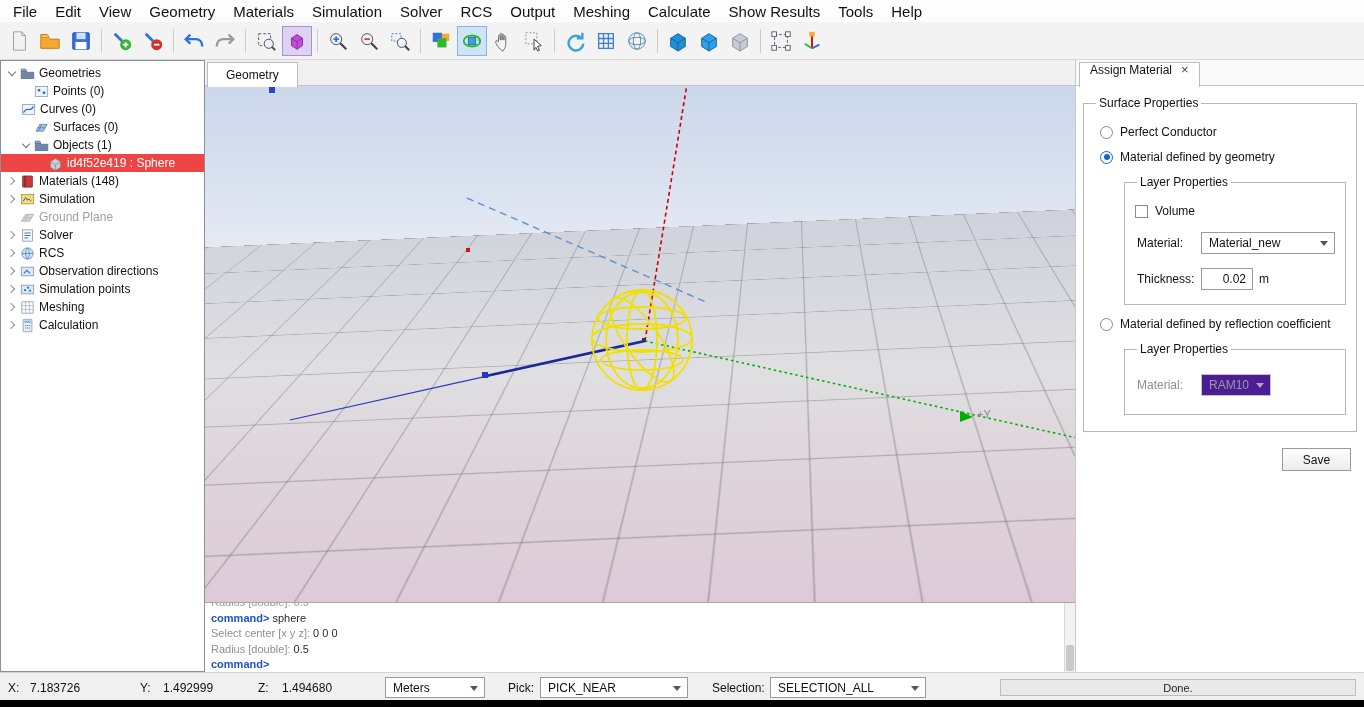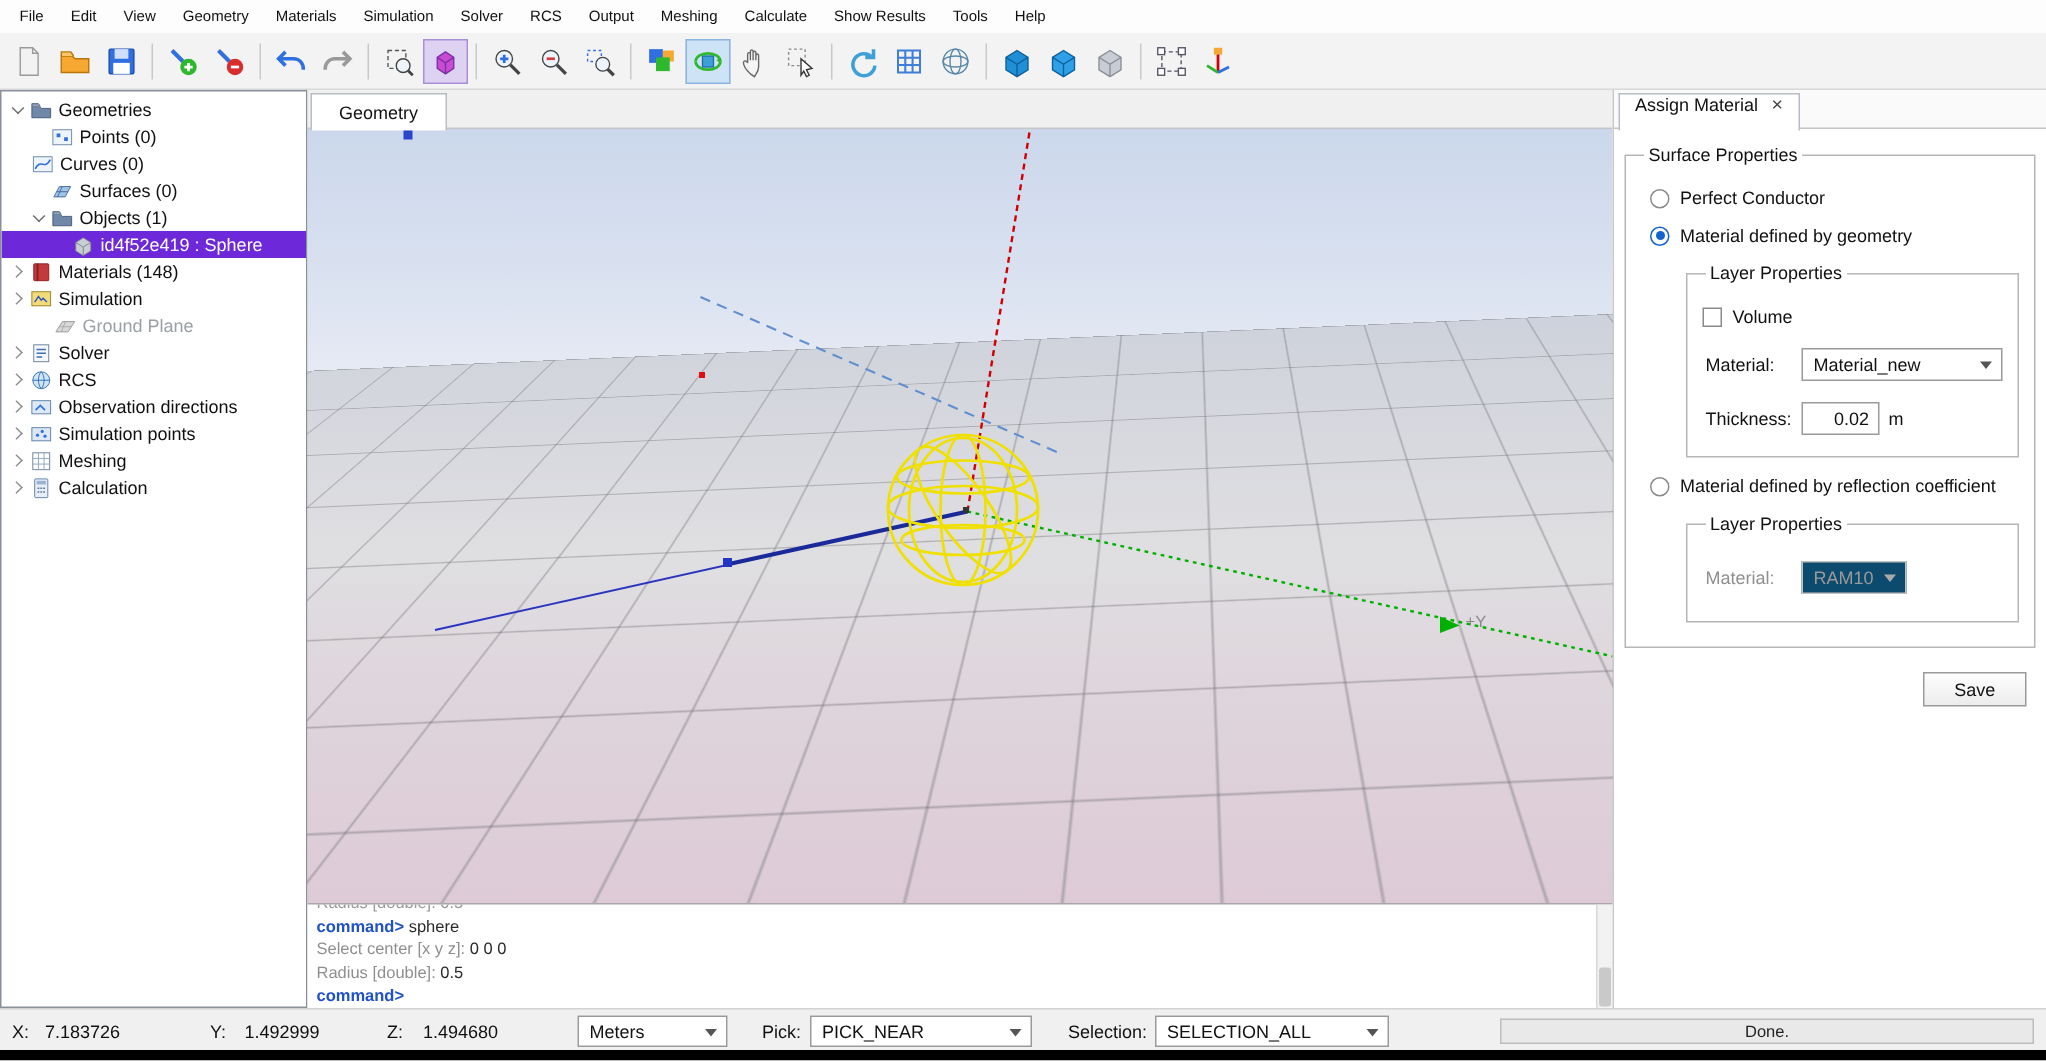--- a/index.html
+++ b/index.html
@@ -2,34 +2,34 @@
 <html><head>
 <meta charset="utf-8">
 <style>
   *{margin:0;padding:0;box-sizing:border-box}
   html,body{width:1364px;height:707px;overflow:hidden}
   body{font-family:"Liberation Sans","DejaVu Sans",sans-serif;font-size:12px;background:#fff;color:#111}
   .app{position:relative;width:1364px;height:707px;background:#fff}
 
   
   .menubar{position:absolute;left:0;top:0;width:100%;height:22px;background:#fdfdfd;display:flex;align-items:center;padding-left:4px}
-  .menu-item{padding:3px 9px;font-size:10px;white-space:pre}
+  .menu-item{padding:3px 9px;font-size:15px;white-space:pre}
 
   
   .toolbar{position:absolute;left:0;top:22px;width:100%;height:38px;background:#f3f3f3;border-bottom:1px solid #d8d8d8;display:flex;align-items:center;padding-left:4px;gap:1px}
   .tool{width:30px;height:30px;border:1px solid transparent;background:transparent;display:flex;align-items:center;justify-content:center;padding:0}
   .tool .icon svg{width:22px;height:22px;display:block}
   .tool.sel{background:#cfe3f7;border:1px solid #8ab4e0}
   .tool.sel2{background:#ddd2f2;border:1px solid #a98fd8}
   .tb-sep{width:1px;height:24px;background:#c9c9c9;margin:0 4px;flex:none}
 
   
   .tree-panel{position:absolute;left:0;top:60px;width:205px;height:612px;background:#fff;border:1px solid #8a9099;overflow:hidden;padding-top:3px}
   .tree-row{display:flex;align-items:center;height:18px;font-size:12px;white-space:nowrap;cursor:default}
-  .tree-row.selected{background:#6d28d9;color:#fff}
+  .tree-row.selected{background:#ef4444;color:#fff}
   .tree-row.disabled .tree-label{color:#9aa0a6}
   .arrow{width:13px;height:13px;display:inline-flex;align-items:center;justify-content:center;flex:none}
   .arrow.collapsed::before{content:'';width:5px;height:5px;border-right:1.4px solid #8f8f8f;border-top:1.4px solid #8f8f8f;transform:rotate(45deg);margin-left:-2px}
   .arrow.expanded::before{content:'';width:5px;height:5px;border-right:1.4px solid #6f6f6f;border-bottom:1.4px solid #6f6f6f;transform:rotate(45deg);margin-top:-3px}
   .icon.tree-ic, .icon.tree-ic svg{width:15px;height:15px;flex:none;display:block}
   .icon.tree-ic{margin:0 4px 0 2px}
   .tree-label{padding-right:6px}
 
   
   .center{position:absolute;left:205px;top:60px;width:870px;height:612px}
@@ -65,21 +65,21 @@
   .opt-row{display:flex;align-items:center;gap:7px;margin:11px 4px 11px 8px}
   .radio{width:13px;height:13px;border:1px solid #8a8a8a;border-radius:50%;background:#fff;flex:none;position:relative}
   .radio.checked{border-color:#1464d0}
   .radio.checked::after{content:'';position:absolute;left:2.5px;top:2.5px;width:6px;height:6px;border-radius:50%;background:#1464d0}
   .checkbox{width:13px;height:13px;border:1px solid #8a8a8a;background:#fff;flex:none}
   .inner-fs{margin:4px 2px 12px 32px}
   .form-row{display:flex;align-items:center;margin:14px 2px 4px 4px;gap:6px}
   .form-label{width:58px;flex:none}
   .combo{height:22px;border:1px solid #9a9a9a;background:#fff;display:flex;align-items:center;padding:0 20px 0 7px;position:relative;font-size:12px}
   .combo::after{content:'';position:absolute;right:6px;top:8px;width:0;height:0;border-left:4px solid transparent;border-right:4px solid transparent;border-top:5px solid #555}
-  .combo.disabled{background:#0c4a6e;color:#9a9a9a;border-color:#c2c2c2}
+  .combo.disabled{background:#4c1d95;color:#9a9a9a;border-color:#c2c2c2}
   .combo.disabled::after{border-top-color:#aaa}
   .gray{color:#8f8f8f}
   .text-input{width:52px;height:22px;border:1px solid #9a9a9a;background:#fff;display:flex;align-items:center;justify-content:flex-end;padding:0 6px;font-size:12px}
   .save-row{display:flex;justify-content:flex-end;margin:16px 6px 0 0}
   .btn{min-width:69px;height:23px;background:linear-gradient(#fefefe,#ececec);border:1px solid #9a9a9a;font-size:12px;display:flex;align-items:center;justify-content:center}
 
   
   .statusbar{position:absolute;left:0;top:672px;width:100%;height:28px;background:#f0f0f0;border-top:1px solid #d2d2d2;font-size:12px}
   .sb{position:absolute;top:8px;white-space:pre}
   .sb-combo{position:absolute;top:4px;height:21px}
@@ -400,21 +400,21 @@
       <div class="tree-row" style="padding-left: 4px;">
         <span class="arrow collapsed"></span>
         <span class="icon tree-ic">
           <svg viewBox="0 0 24 24">
             <rect x="2" y="4" width="20" height="15" fill="#f2dc7a" stroke="#9a7d1f"></rect>
             <path d="M5 15l4-6 3 4 2-2 4 4" fill="none" stroke="#3355bb" stroke-width="1.6"></path>
           </svg>
         </span>
         <span class="tree-label">Simulation</span>
       </div>
-      <div class="tree-row disabled" style="padding-left: 20px;">
+      <div class="tree-row disabled" style="padding-left: 4px;">
         <span class="arrow none"></span>
         <span class="icon tree-ic">
           <svg viewBox="0 0 24 24">
             <path d="M2 18l7-11h13l-7 11z" fill="#d8d8d8" stroke="#999"></path>
             <path d="M5.5 12.5h13M12 7l-4 11" fill="none" stroke="#aaa"></path>
           </svg>
         </span>
         <span class="tree-label">Ground Plane</span>
       </div>
       <div class="tree-row" style="padding-left: 4px;">

